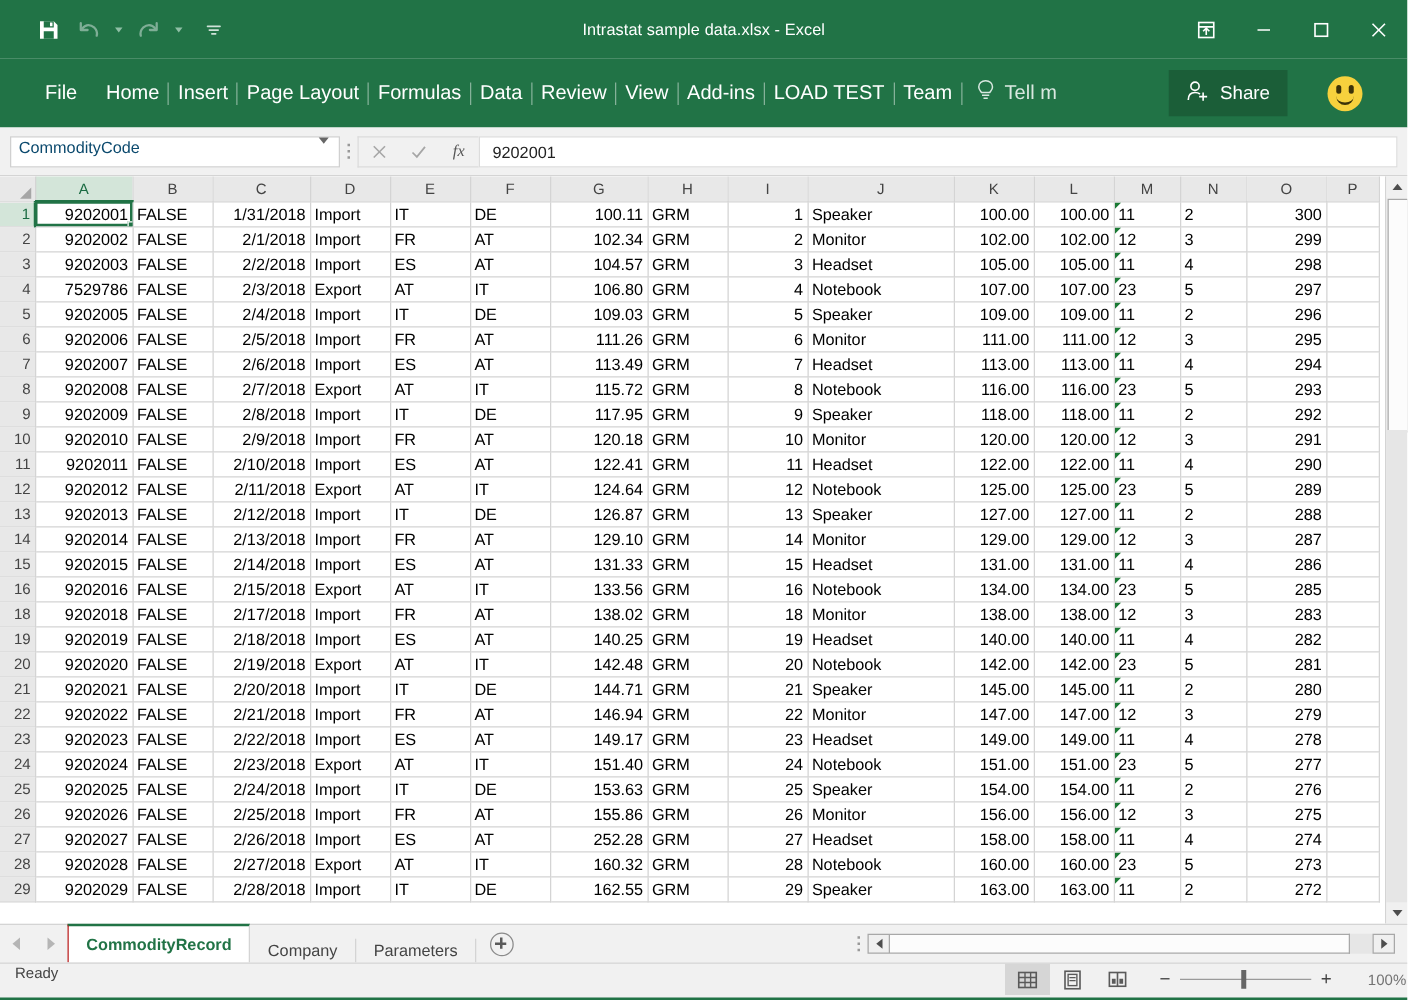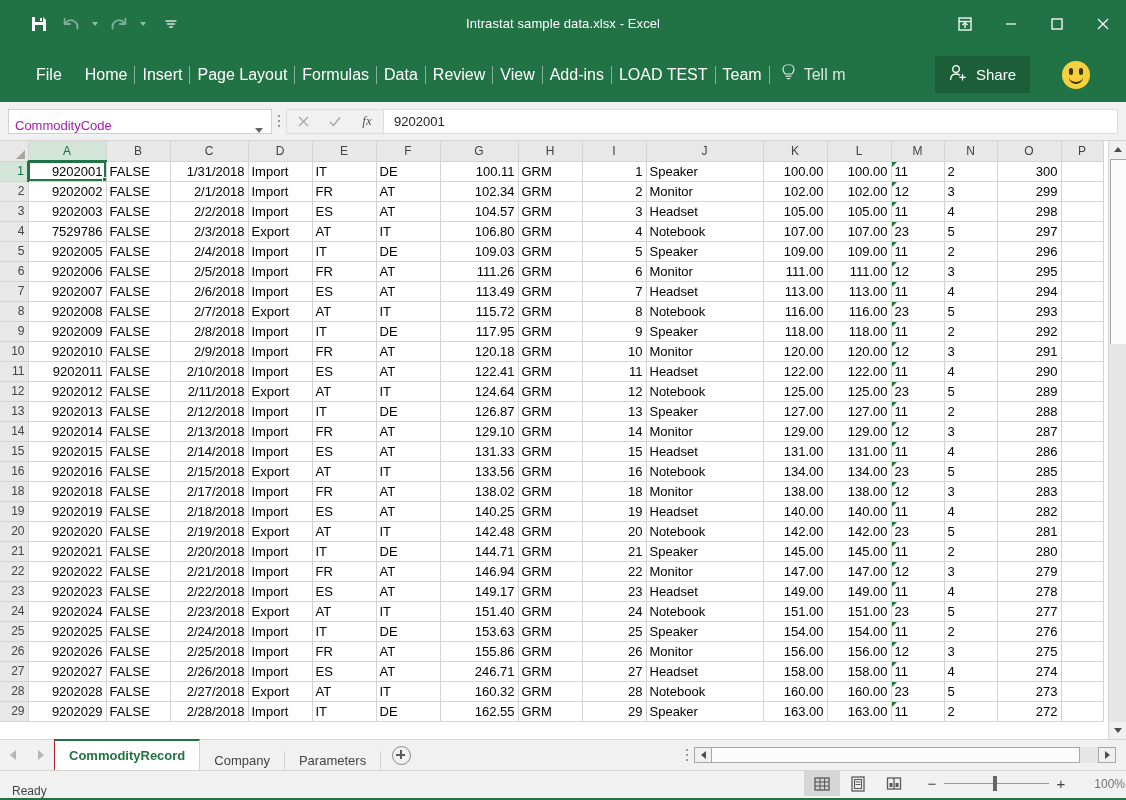--- a/index.html
+++ b/index.html
@@ -73,21 +73,21 @@
     border-bottom:2.5px solid #3c3208;border-radius:0 0 10px 10px;
   }
 
   
   .fbar{
     height:38px;background:#f1f1f1;flex:0 0 auto;display:flex;align-items:center;
     border-bottom:1px solid #d4d4d4;position:relative;
   }
   .namebox{
     margin-left:8px;width:264px;height:25px;background:#fff;border:1px solid #d0d0d0;
-    display:flex;align-items:flex-end;font-size:13px;color:#a21caf;padding-left:6px;
+    display:flex;align-items:flex-start;font-size:13px;color:#0c4a6e;padding-left:6px;
     box-sizing:border-box;cursor:text;
   }
   .namebox .nb-text{flex:1;overflow:hidden;white-space:nowrap;}
   .nb-caret{
     width:0;height:0;border-left:4px solid transparent;border-right:4px solid transparent;
     border-top:5px solid #666;margin-right:8px;
   }
   .fbar-grip{
     width:14px;height:38px;display:flex;align-items:center;justify-content:center;cursor:col-resize;
   }
@@ -206,21 +206,21 @@
   .hgrip{width:14px;height:30px;display:flex;align-items:center;justify-content:center;cursor:col-resize;}
   .hscroll{
     flex:1;height:16px;display:flex;align-items:stretch;margin-right:10px;
   }
   .hs-btn{width:16px;background:#f0f0f0;border:1px solid #a8a8a8;display:flex;align-items:center;justify-content:center;cursor:pointer;}
   .hs-thumb{flex:1;background:#fcfcfc;border:1px solid #a8a8a8;border-left:none;cursor:pointer;}
   .hs-gap{width:18px;background:#e6e6e6;}
 
   
   .statusbar{
-    height:27px;background:#f1f1f1;flex:0 0 auto;display:flex;align-items:flex-end;
+    height:27px;background:#f1f1f1;flex:0 0 auto;display:flex;align-items:flex-start;
     border-top:1px solid #d4d4d4;border-bottom:2px solid #217346;position:relative;
   }
   .status-text{font-size:12px;color:#444;margin-left:12px;}
   .status-right{position:absolute;right:0;top:0;height:25px;display:flex;align-items:center;}
   .vbtn{
     width:36px;height:25px;display:flex;align-items:center;justify-content:center;cursor:pointer;
   }
   .vbtn.active{background:#d6d6d6;}
   .zoomctl{display:flex;align-items:center;gap:0;margin-left:8px;margin-right:6px;}
   .zbtn{width:24px;height:24px;display:flex;align-items:center;justify-content:center;cursor:pointer;font-size:15px;color:#444;}
@@ -896,21 +896,21 @@
             <td class="cell txt"></td>
           </tr>
           <tr>
             <td class="rowh">27</td>
             <td class="cell num">9202027</td>
             <td class="cell txt">FALSE</td>
             <td class="cell num">2/26/2018</td>
             <td class="cell txt">Import</td>
             <td class="cell txt">ES</td>
             <td class="cell txt">AT</td>
-            <td class="cell num">246.71</td>
+            <td class="cell num">252.28</td>
             <td class="cell txt">GRM</td>
             <td class="cell num">27</td>
             <td class="cell txt">Headset</td>
             <td class="cell num">158.00</td>
             <td class="cell num">158.00</td>
             <td class="cell txt errcell">11</td>
             <td class="cell txt">4</td>
             <td class="cell num">274</td>
             <td class="cell txt"></td>
           </tr>

